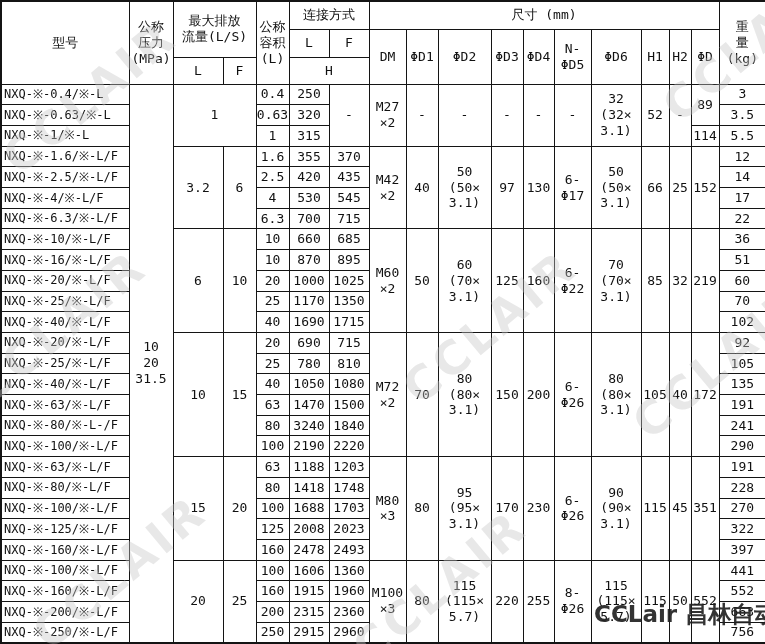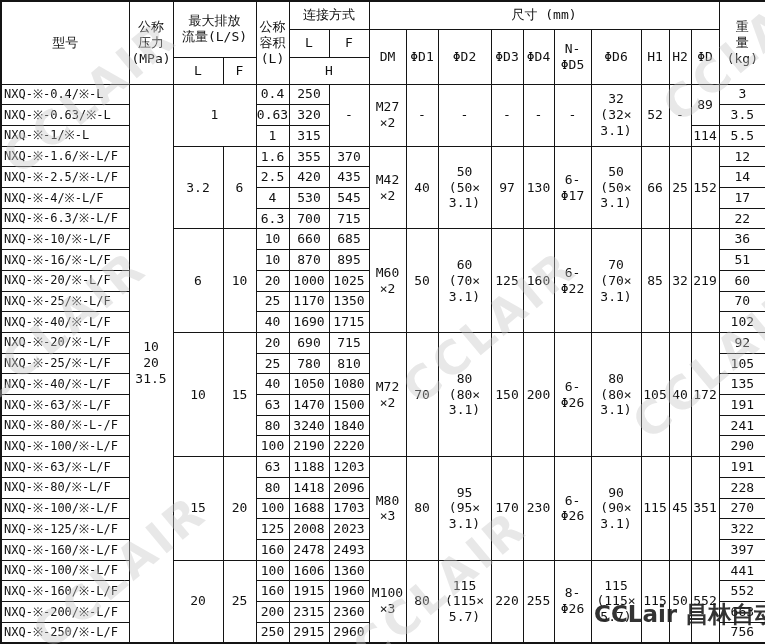--- a/index.html
+++ b/index.html
@@ -310,21 +310,21 @@
 3.1)</td>
   <td rowspan="5">115</td>
   <td rowspan="5">45</td>
   <td rowspan="5">351</td>
   <td>191</td>
 </tr>
 <tr>
   <td class="model">NXQ-※-80/※-L/F</td>
   <td>80</td>
   <td>1418</td>
-  <td>2096</td>
+  <td>1748</td>
   <td>228</td>
 </tr>
 <tr>
   <td class="model">NXQ-※-100/※-L/F</td>
   <td>100</td>
   <td>1688</td>
   <td>1703</td>
   <td>270</td>
 </tr>
 <tr>

